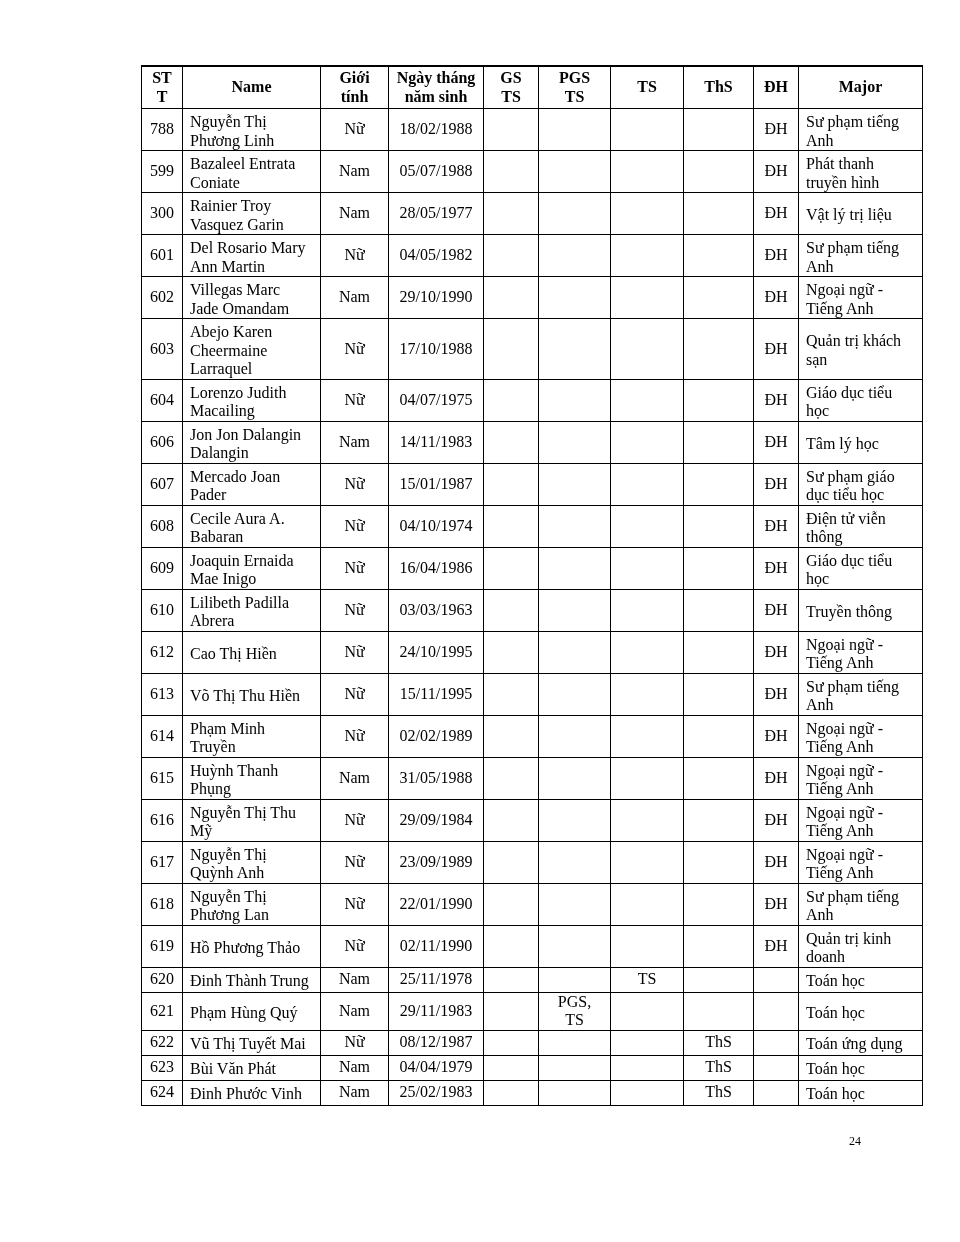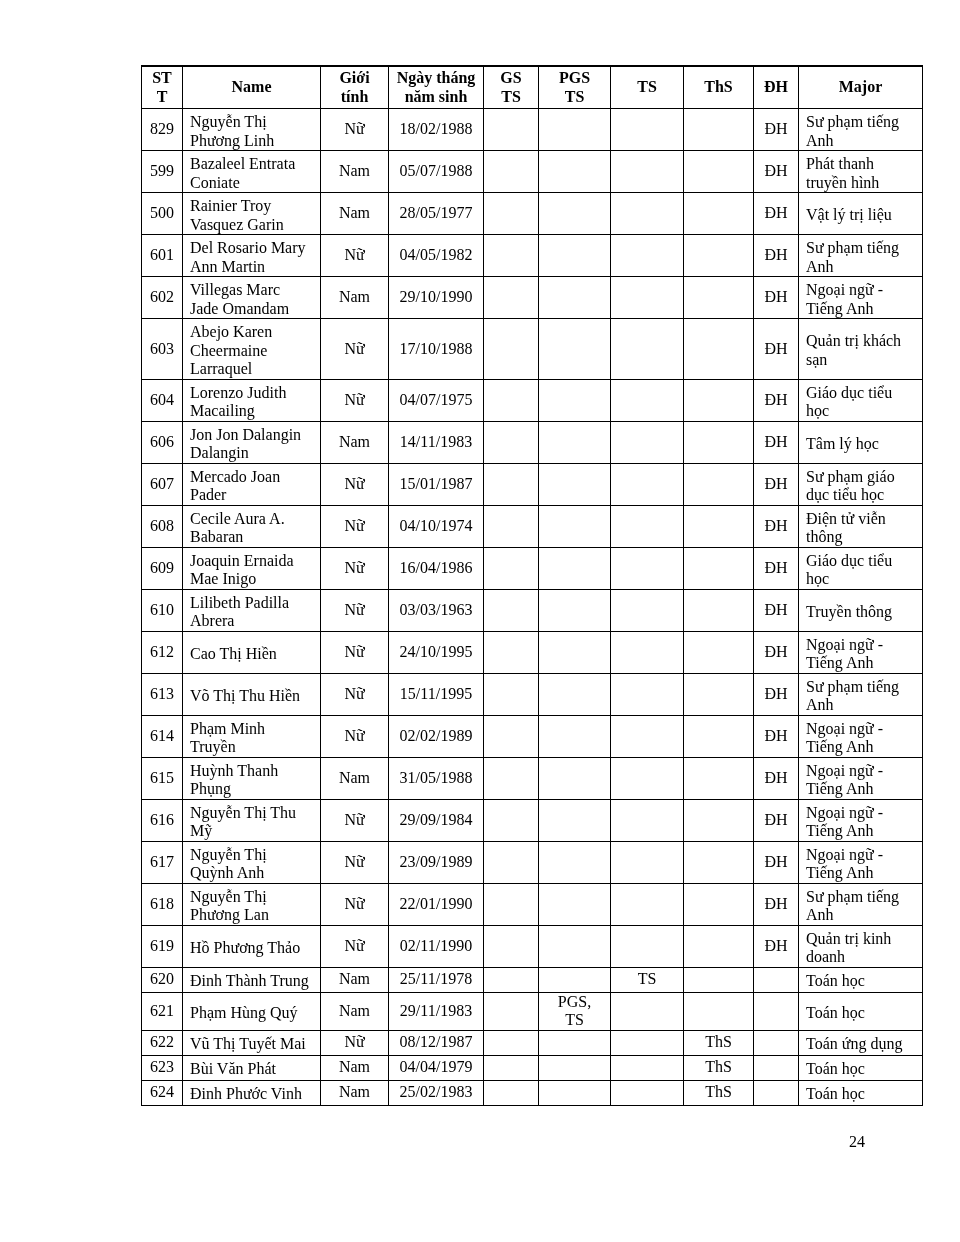--- a/index.html
+++ b/index.html
@@ -40,21 +40,21 @@
   }
   .roster tbody tr { height: 25px; }
   .roster td.c-name,
   .roster td.c-major {
     text-align: left;
     padding: 4px 5px 0 7px;
   }
   .page-number {
     position: absolute;
     left: 849px; top: 1132px;
-    font-size: 16px;
+    font-size: 12px;
     line-height: 19px;
   }
 </style>
 </head>
 <body>
 
 <div class="page">
 
   <table class="roster">
     <colgroup>
@@ -83,21 +83,21 @@
         <th>PGS
 TS</th>
         <th>TS</th>
         <th>ThS</th>
         <th>ĐH</th>
         <th>Major</th>
       </tr>
     </thead>
     <tbody id="table-body">
         <tr>
-    <td class="c-stt">829</td>
+    <td class="c-stt">788</td>
     <td class="c-name">Nguyễn Thị
 Phương Linh</td>
     <td class="c-gender">Nữ</td>
     <td class="c-dob">18/02/1988</td>
     <td class="c-gs"></td>
     <td class="c-pgs"></td>
     <td class="c-ts"></td>
     <td class="c-ths"></td>
     <td class="c-dh">ĐH</td>
     <td class="c-major">Sư phạm tiếng
@@ -111,21 +111,21 @@
     <td class="c-dob">05/07/1988</td>
     <td class="c-gs"></td>
     <td class="c-pgs"></td>
     <td class="c-ts"></td>
     <td class="c-ths"></td>
     <td class="c-dh">ĐH</td>
     <td class="c-major">Phát thanh
 truyền hình</td>
   </tr>
         <tr>
-    <td class="c-stt">500</td>
+    <td class="c-stt">300</td>
     <td class="c-name">Rainier Troy
 Vasquez Garin</td>
     <td class="c-gender">Nam</td>
     <td class="c-dob">28/05/1977</td>
     <td class="c-gs"></td>
     <td class="c-pgs"></td>
     <td class="c-ts"></td>
     <td class="c-ths"></td>
     <td class="c-dh">ĐH</td>
     <td class="c-major">Vật lý trị liệu</td>

